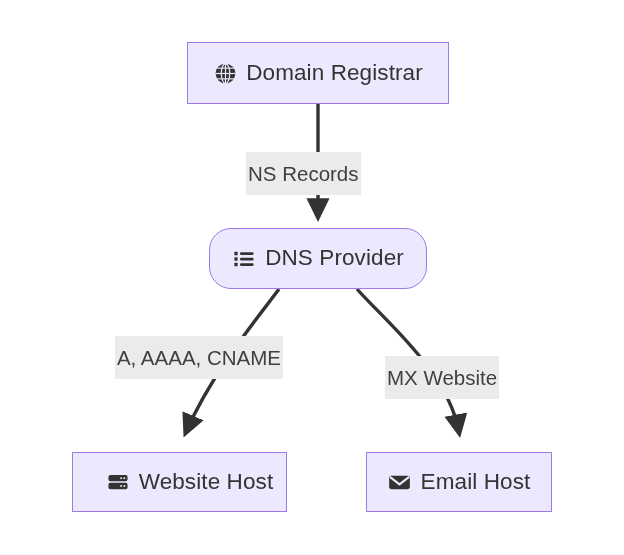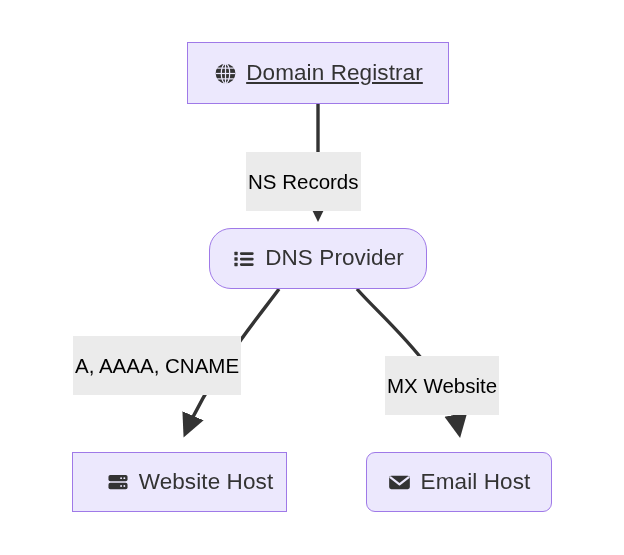--- a/index.html
+++ b/index.html
@@ -50,40 +50,40 @@
     display: inline-flex;
     align-items: center;
     justify-content: center;
     width: 24px;
     height: 24px;
     flex: none;
   }
   .node-icon svg { display: block; }
 
   
-  #node-registrar { left: 187px; top: 42px;  width: 262px; height: 62px; text-decoration: underline; }
+  #node-registrar { left: 187px; top: 42px;  width: 262px; height: 62px; }
   #node-dns       { left: 209px; top: 228px; width: 218px; height: 61px; border-radius: 22px; }
   #node-website   { left: 72px;  top: 452px; width: 215px; height: 60px; padding-left: 20px; }
-  #node-email     { left: 366px; top: 452px; width: 186px; height: 60px; border-radius: 9px; }
+  #node-email     { left: 366px; top: 452px; width: 186px; height: 60px; }
 
   .edge-label {
     position: absolute;
     background: #ebebeb;
-    color: #000000;
+    color: #404040;
     font-size: 20.5px;
     line-height: 27px;
     white-space: nowrap;
     z-index: 4;
-    padding: 16px 2px;
+    padding: 8px 2px;
   }
   .edge-label-block {
     position: absolute;
     z-index: 4;
     display: flex;
-    flex-direction: row;
+    flex-direction: column;
     align-items: flex-end;
     gap: 12px;
   }
   .edge-label-block .edge-label {
     position: relative;
     left: auto;
     top: auto;
   }
   #label-ns { left: 246px; top: 152px; }
   #label-web-block { left: 73px; top: 336px; width: 210px; }

